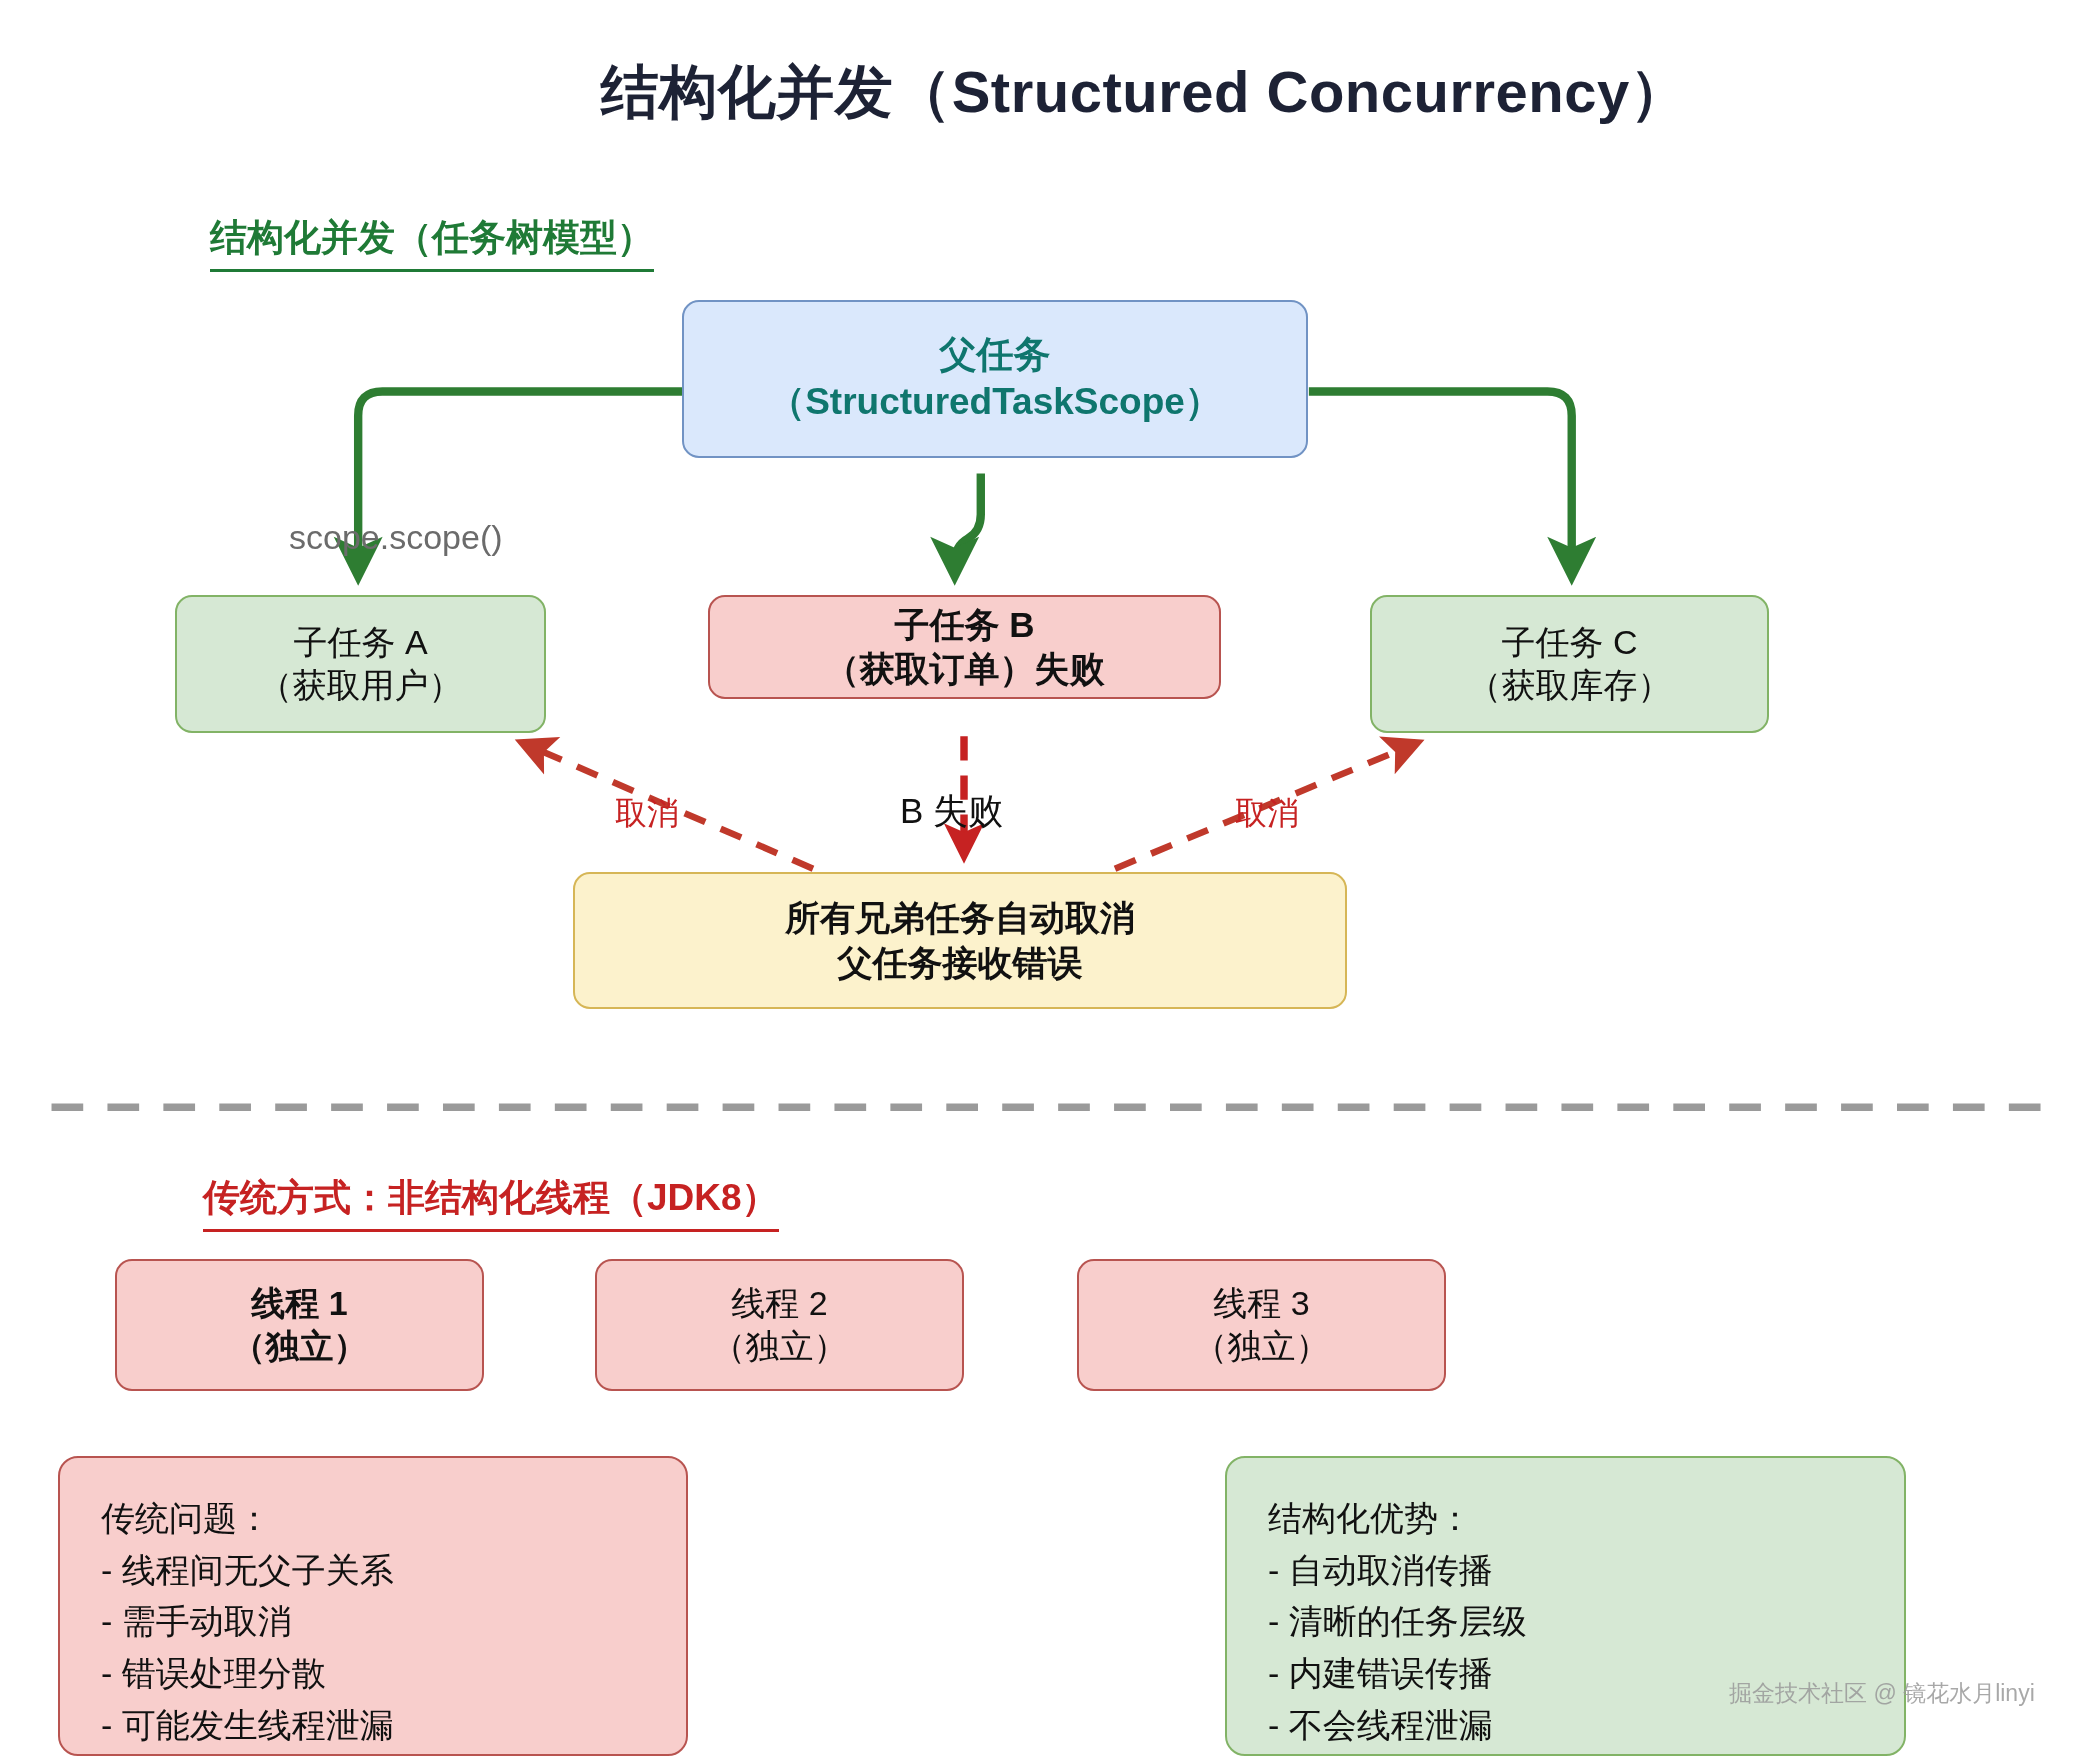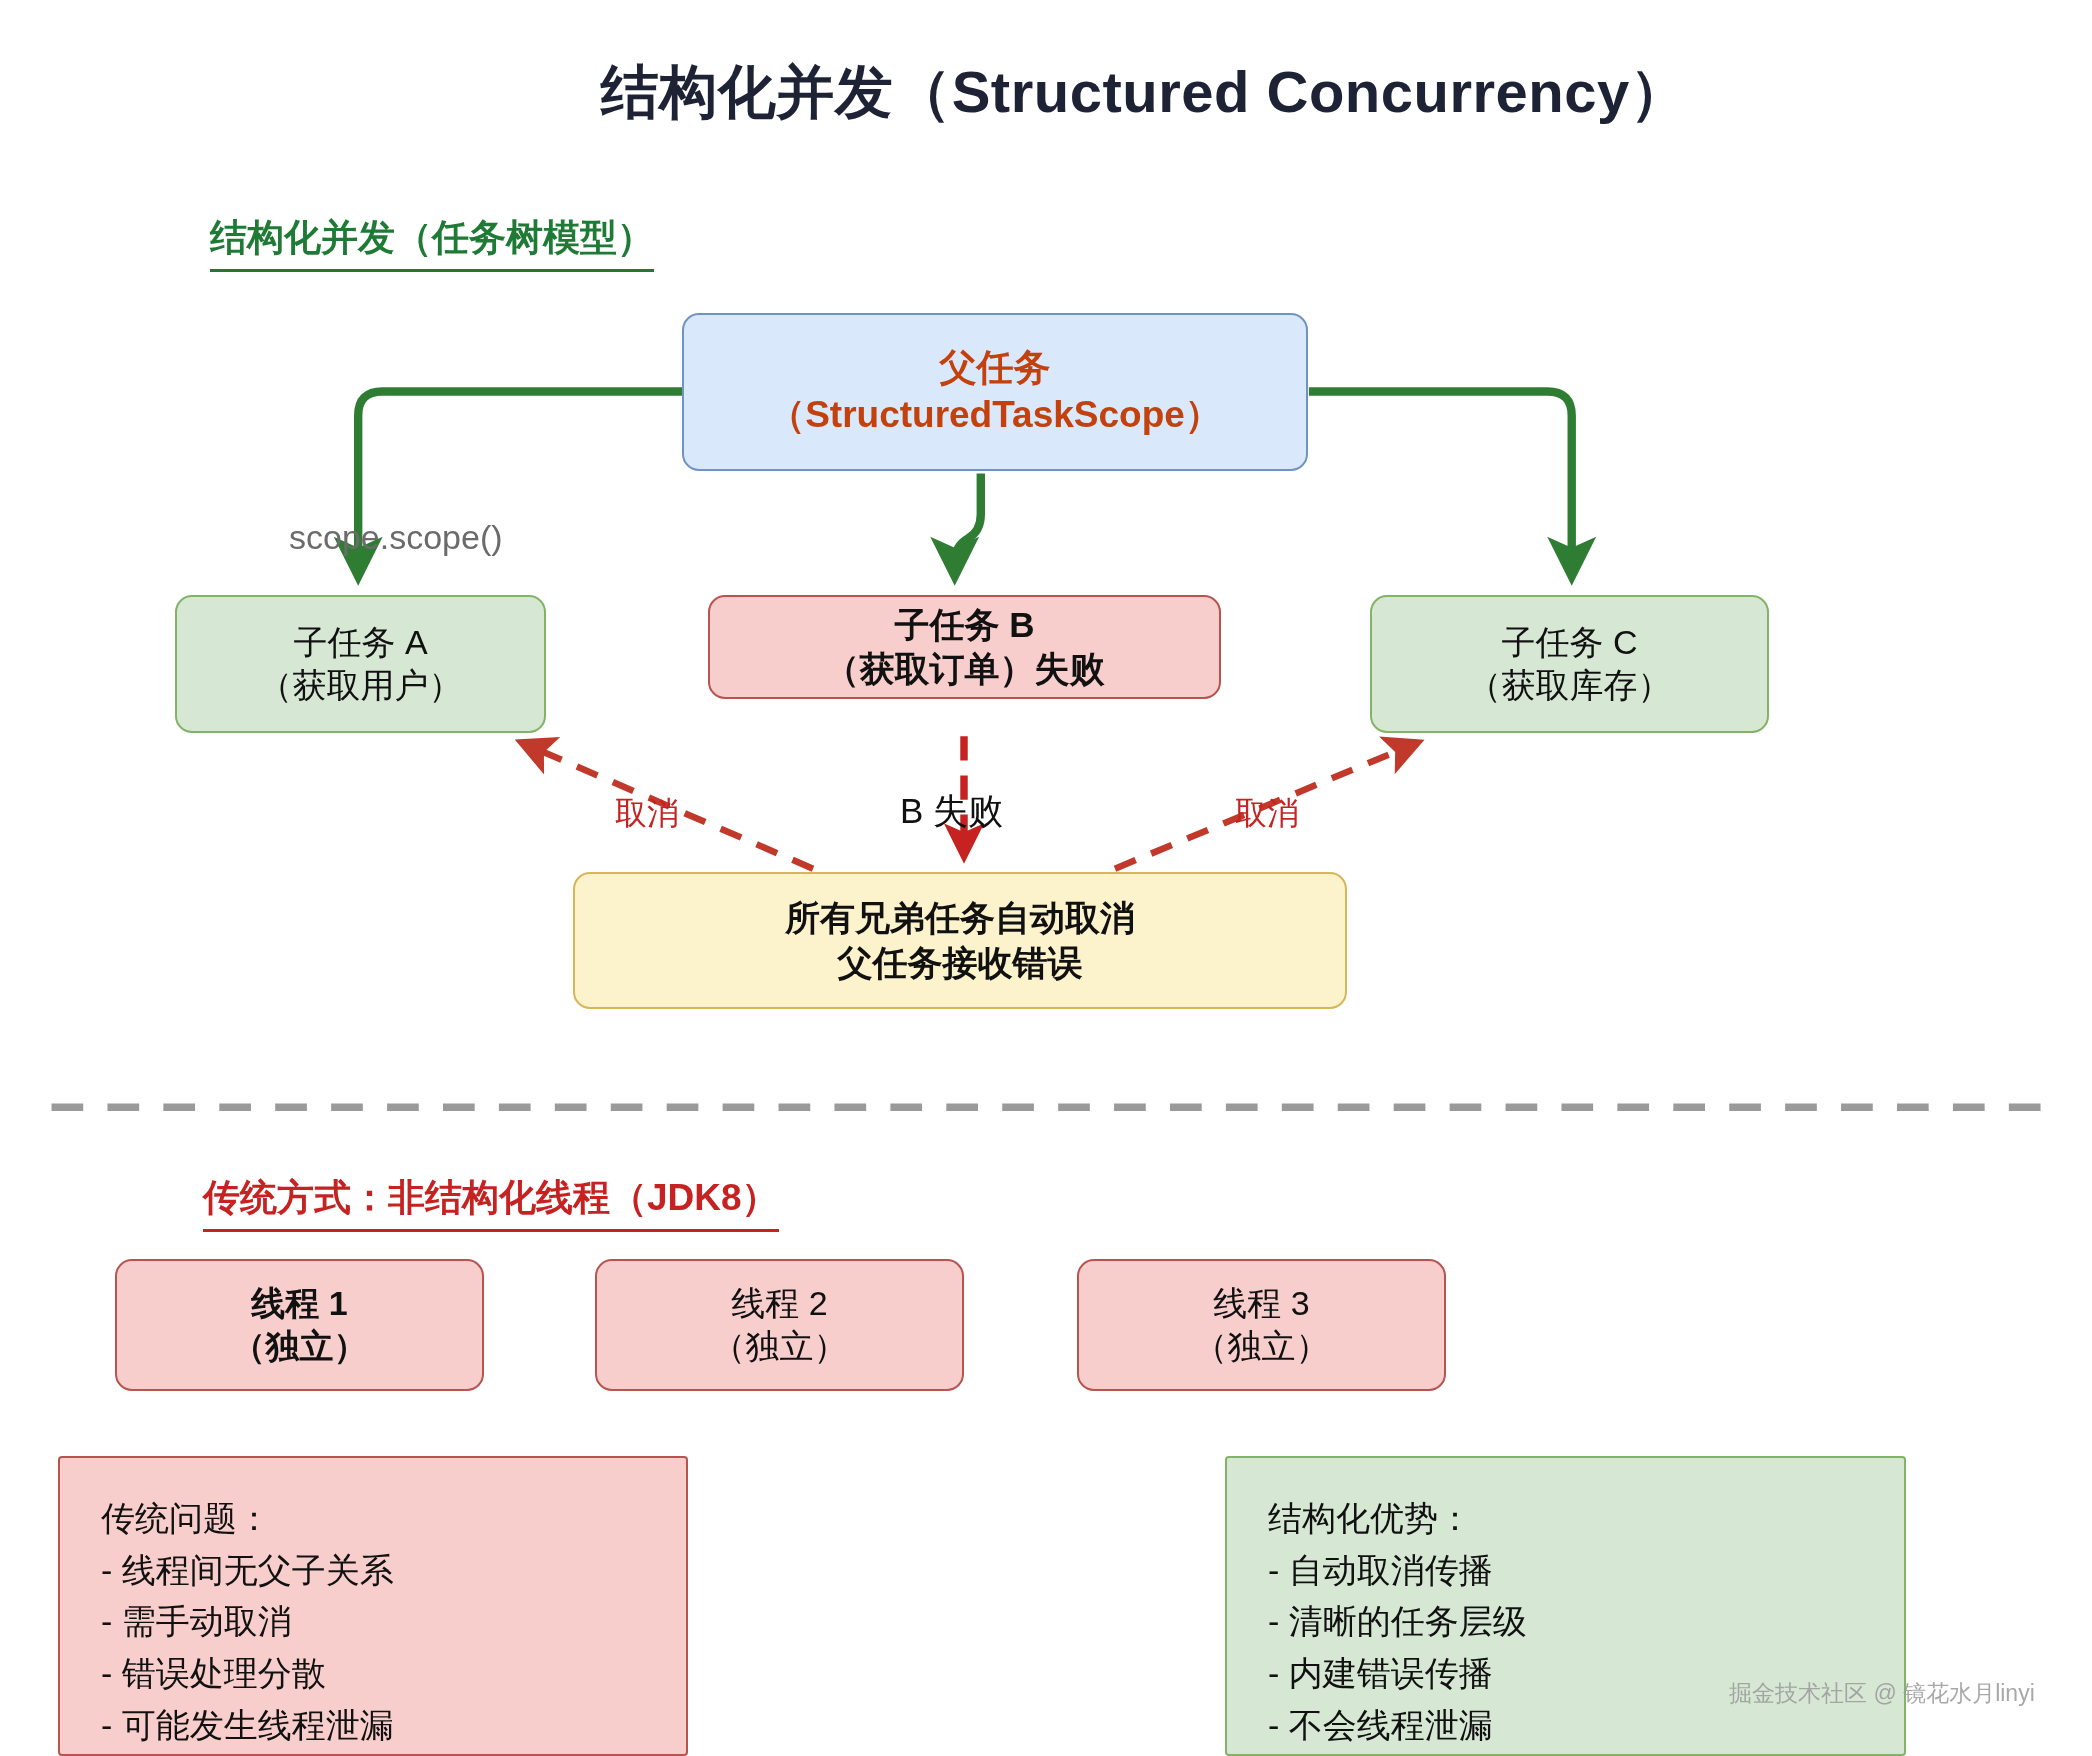--- a/index.html
+++ b/index.html
@@ -30,33 +30,33 @@
     align-items:center;justify-content:center;text-align:center;
     border-radius:17px;line-height:1.26;
   }
   .node .l1,.node .l2{display:block;white-space:nowrap;}
 
   .node-blue{background:#dae8fc;border:2.8px solid #7193c4;}
   .node-green{background:#d6e8d4;border:2.8px solid #82b366;}
   .node-red{background:#f8cecc;border:2.8px solid #b85450;}
   .node-yellow{background:#fcf2cc;border:2.8px solid #d6b656;}
 
-  .parent{left:682px;top:313px;width:626px;height:158px;font-size:37px;font-weight:bold;color:#c2410c;}
+  .parent{left:682px;top:300px;width:626px;height:158px;font-size:37px;font-weight:bold;color:#0f766e;}
   .taskA{left:175px;top:595px;width:371px;height:138px;font-size:34px;color:#111;}
   .taskB{left:708px;top:595px;width:513px;height:104px;font-size:35px;font-weight:bold;color:#111;}
   .taskC{left:1370px;top:595px;width:399px;height:138px;font-size:34px;color:#111;}
   .cancelbox{left:573px;top:872px;width:774px;height:137px;font-size:35px;font-weight:bold;color:#111;}
 
   .thread{width:369px;height:132px;font-size:34px;color:#111;}
   .t1{left:115px;top:1259px;font-weight:bold;}
   .t2{left:595px;top:1259px;}
   .t3{left:1077px;top:1259px;}
 
   .panel{
-    position:absolute;box-sizing:border-box;border-radius:4px;
+    position:absolute;box-sizing:border-box;border-radius:20px;
     padding:35px 41px;font-size:34px;line-height:1.52;color:#111;
   }
   .panel .hd{display:block;white-space:nowrap;}
   .panel .li{display:block;white-space:nowrap;}
   .panel-left{left:58px;top:1456px;width:630px;height:300px;background:#f8cecc;border:2.8px solid #b85450;}
   .panel-right{left:1225px;top:1456px;width:681px;height:300px;background:#d6e8d4;border:2.8px solid #82b366;}
 
   .edge-label{position:absolute;white-space:nowrap;}
   .lbl-fork{left:289px;top:518px;font-size:34px;color:#6b6b6b;}
   .lbl-cancel-l{left:615px;top:792px;font-size:32px;color:#c62222;}

